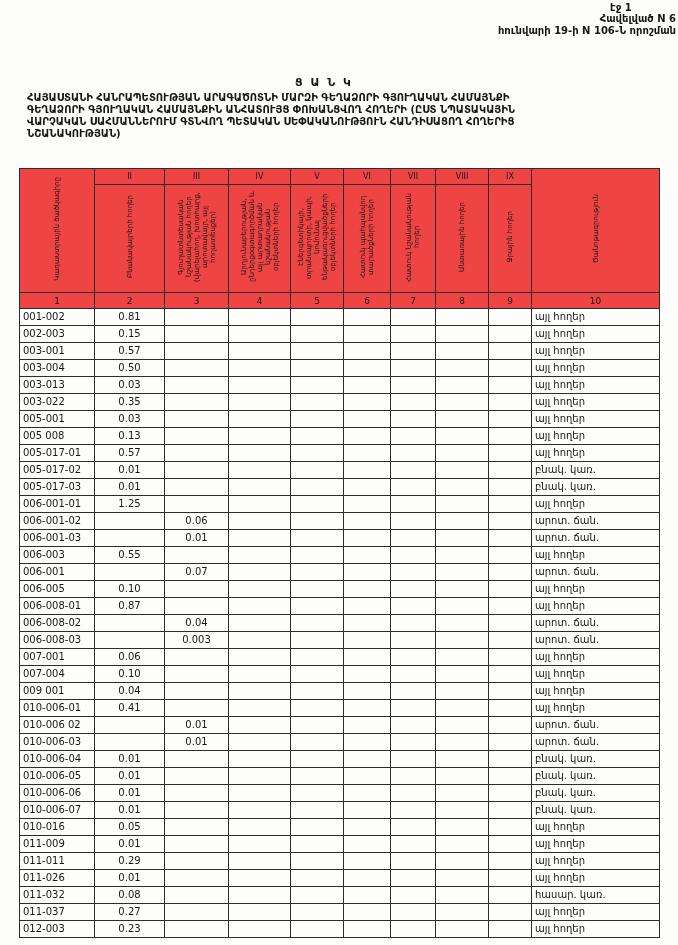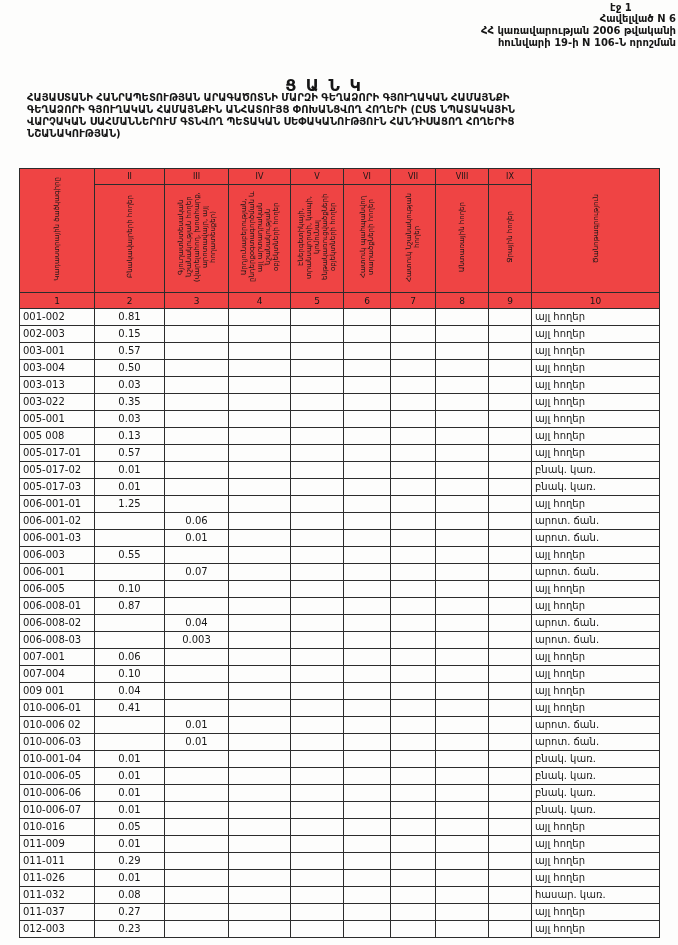--- a/index.html
+++ b/index.html
@@ -29,21 +29,21 @@
     font-size: 10px;
     font-weight: 700;
     line-height: 12px;
   }
   .doc-title {
     position: absolute;
     top: 76px;
     left: 0;
     width: 648px;
     text-align: center;
-    font-size: 16px;
+    font-size: 11px;
     font-weight: 700;
     letter-spacing: 2px;
   }
   .doc-subtitle {
     position: absolute;
     top: 92px;
     left: 27px;
     width: 632px;
     font-size: 10px;
     font-weight: 700;
@@ -105,21 +105,20 @@
 </style>
 </head>
 <body>
 
 <div class="page">
 
   <div class="page-num">էջ 1</div>
 
   <div class="annex">
     <div>Հավելված N 6</div>
-    <div>ՀՀ կառավարության 2006 թվականի</div>
     <div>հունվարի 19-ի N 106-Ն որոշման</div>
   </div>
 
   <div class="doc-title">Ց Ա Ն Կ</div>
 
   <div class="doc-subtitle">
     <div>ՀԱՅԱՍՏԱՆԻ ՀԱՆՐԱՊԵՏՈՒԹՅԱՆ ԱՐԱԳԱԾՈՏՆԻ ՄԱՐԶԻ ԳԵՂԱՁՈՐԻ ԳՅՈՒՂԱԿԱՆ ՀԱՄԱՅՆՔԻ</div>
     <div>ԳԵՂԱՁՈՐԻ ԳՅՈՒՂԱԿԱՆ ՀԱՄԱՅՆՔԻՆ ԱՆՀԱՏՈՒՅՑ ՓՈԽԱՆՑՎՈՂ ՀՈՂԵՐԻ (ԸՍՏ ՆՊԱՏԱԿԱՅԻՆ</div>
     <div>ՎԱՐՉԱԿԱՆ ՍԱՀՄԱՆՆԵՐՈՒՄ ԳՏՆՎՈՂ ՊԵՏԱԿԱՆ ՍԵՓԱԿԱՆՈՒԹՅՈՒՆ ՀԱՆԴԻՍԱՑՈՂ ՀՈՂԵՐԻՑ</div>
     <div>ՆՇԱՆԱԿՈՒԹՅԱՆ)</div>
@@ -481,21 +480,21 @@
           <td class="val">0.01</td>
           <td class="val"></td>
           <td class="val"></td>
           <td class="val"></td>
           <td class="val"></td>
           <td class="val"></td>
           <td class="val"></td>
           <td class="note">արոտ. ճան.</td>
         </tr>
         <tr>
-          <td class="code">010-001-04</td>
+          <td class="code">010-006-04</td>
           <td class="val">0.01</td>
           <td class="val"></td>
           <td class="val"></td>
           <td class="val"></td>
           <td class="val"></td>
           <td class="val"></td>
           <td class="val"></td>
           <td class="val"></td>
           <td class="note">բնակ. կառ.</td>
         </tr>

